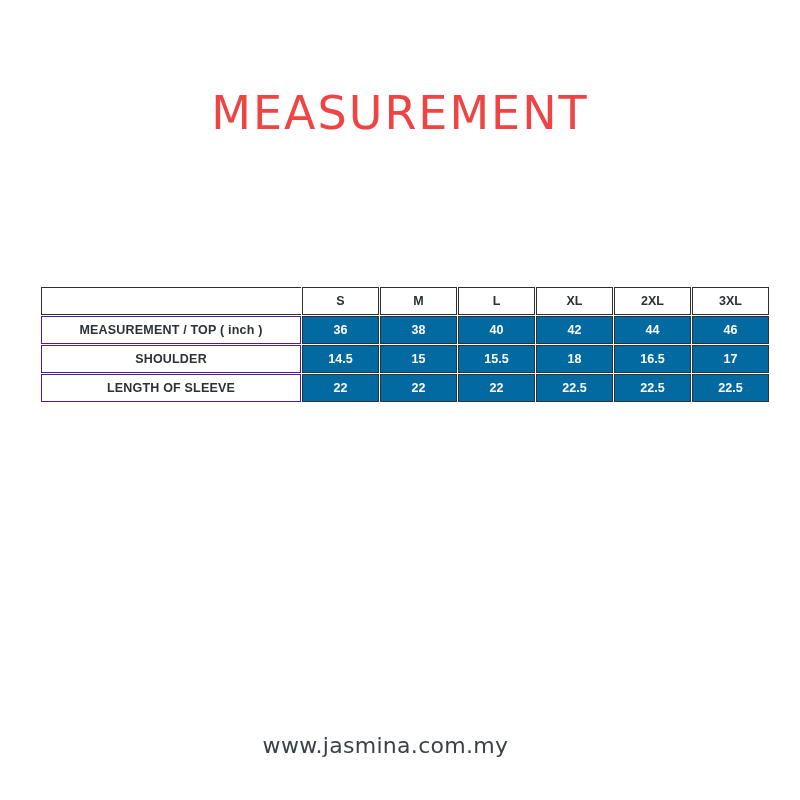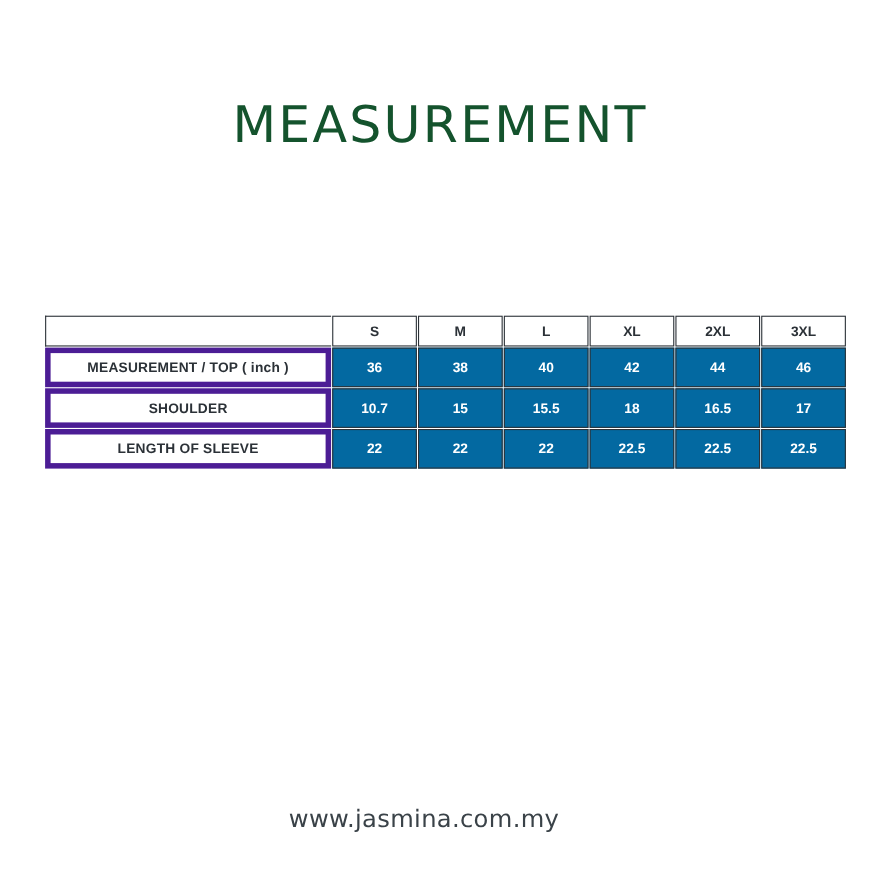--- a/index.html
+++ b/index.html
@@ -22,21 +22,21 @@
   }
   .title {
     position: absolute;
     top: 86px;
     left: 0;
     width: 800px;
     text-align: center;
     font-size: 46px;
     letter-spacing: 2px;
     font-weight: 400;
-    color: #14532d;
+    color: #ef4444;
     font-family: "DejaVu Sans", sans-serif;
   }
   .table-wrap {
     position: absolute;
     top: 286px;
     left: 40px;
     width: 722px;
   }
   table.size-table {
     border-collapse: separate;
@@ -64,21 +64,21 @@
   }
   .hdr-size {
     background: #ffffff;
     border: 1px solid #2b3137;
     color: #2b3137;
     font-weight: 400;
     font-size: 12.5px;
   }
   .row-label {
     background: #ffffff;
-    border: 5px solid #4c1d95;
+    border: 1px solid #4c1d95;
     text-align: left;
     padding-left: 10px;
     color: #2b3137;
     font-size: 12.5px;
     letter-spacing: 0.2px;
   }
   .row-label.strong { font-weight: 700; }
   .cell-val {
     background: #0369a1;
     color: #ffffff;
@@ -132,21 +132,21 @@
           <td class="row-label strong">MEASUREMENT / TOP ( inch )</td>
           <td class="cell-val">36</td>
           <td class="cell-val">38</td>
           <td class="cell-val">40</td>
           <td class="cell-val">42</td>
           <td class="cell-val">44</td>
           <td class="cell-val">46</td>
         </tr>
         <tr>
           <td class="row-label">SHOULDER</td>
-          <td class="cell-val">10.7</td>
+          <td class="cell-val">14.5</td>
           <td class="cell-val">15</td>
           <td class="cell-val">15.5</td>
           <td class="cell-val">18</td>
           <td class="cell-val">16.5</td>
           <td class="cell-val">17</td>
         </tr>
         <tr>
           <td class="row-label">LENGTH OF SLEEVE</td>
           <td class="cell-val">22</td>
           <td class="cell-val">22</td>

